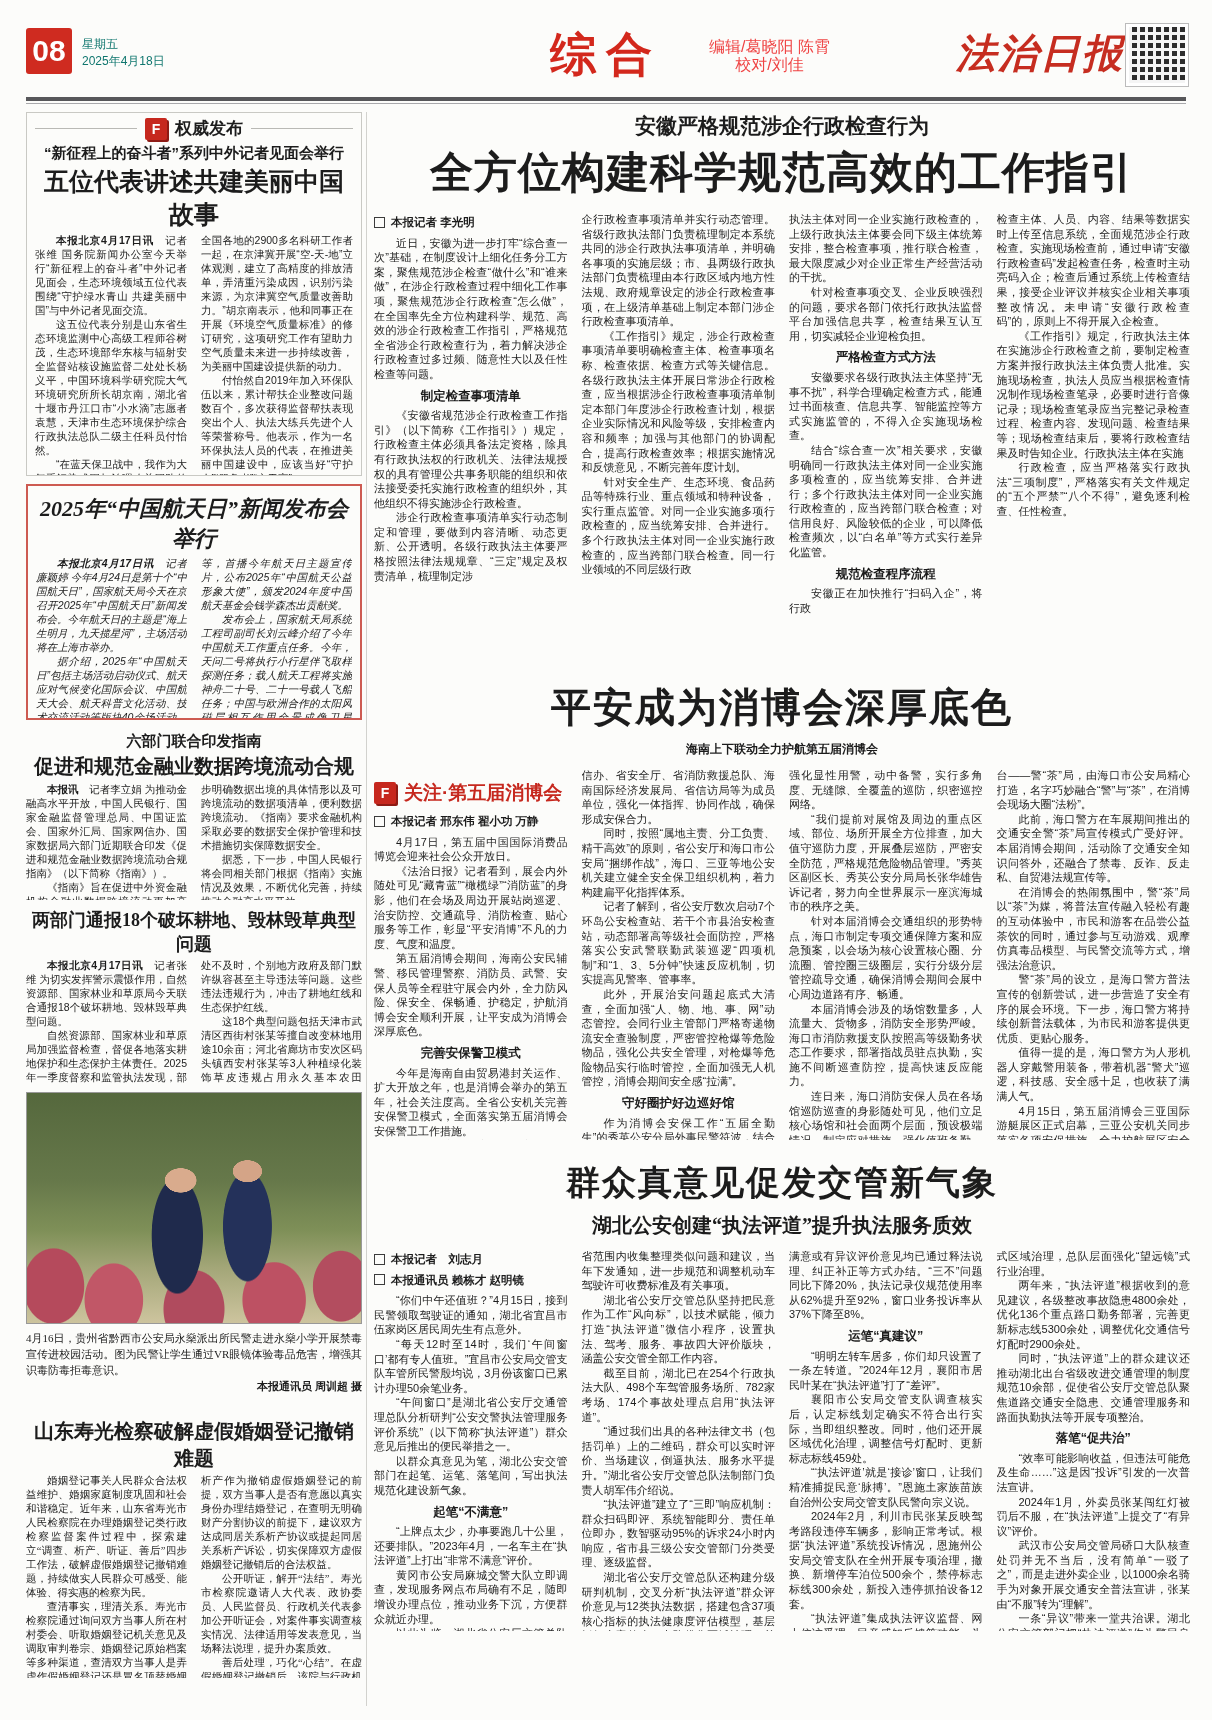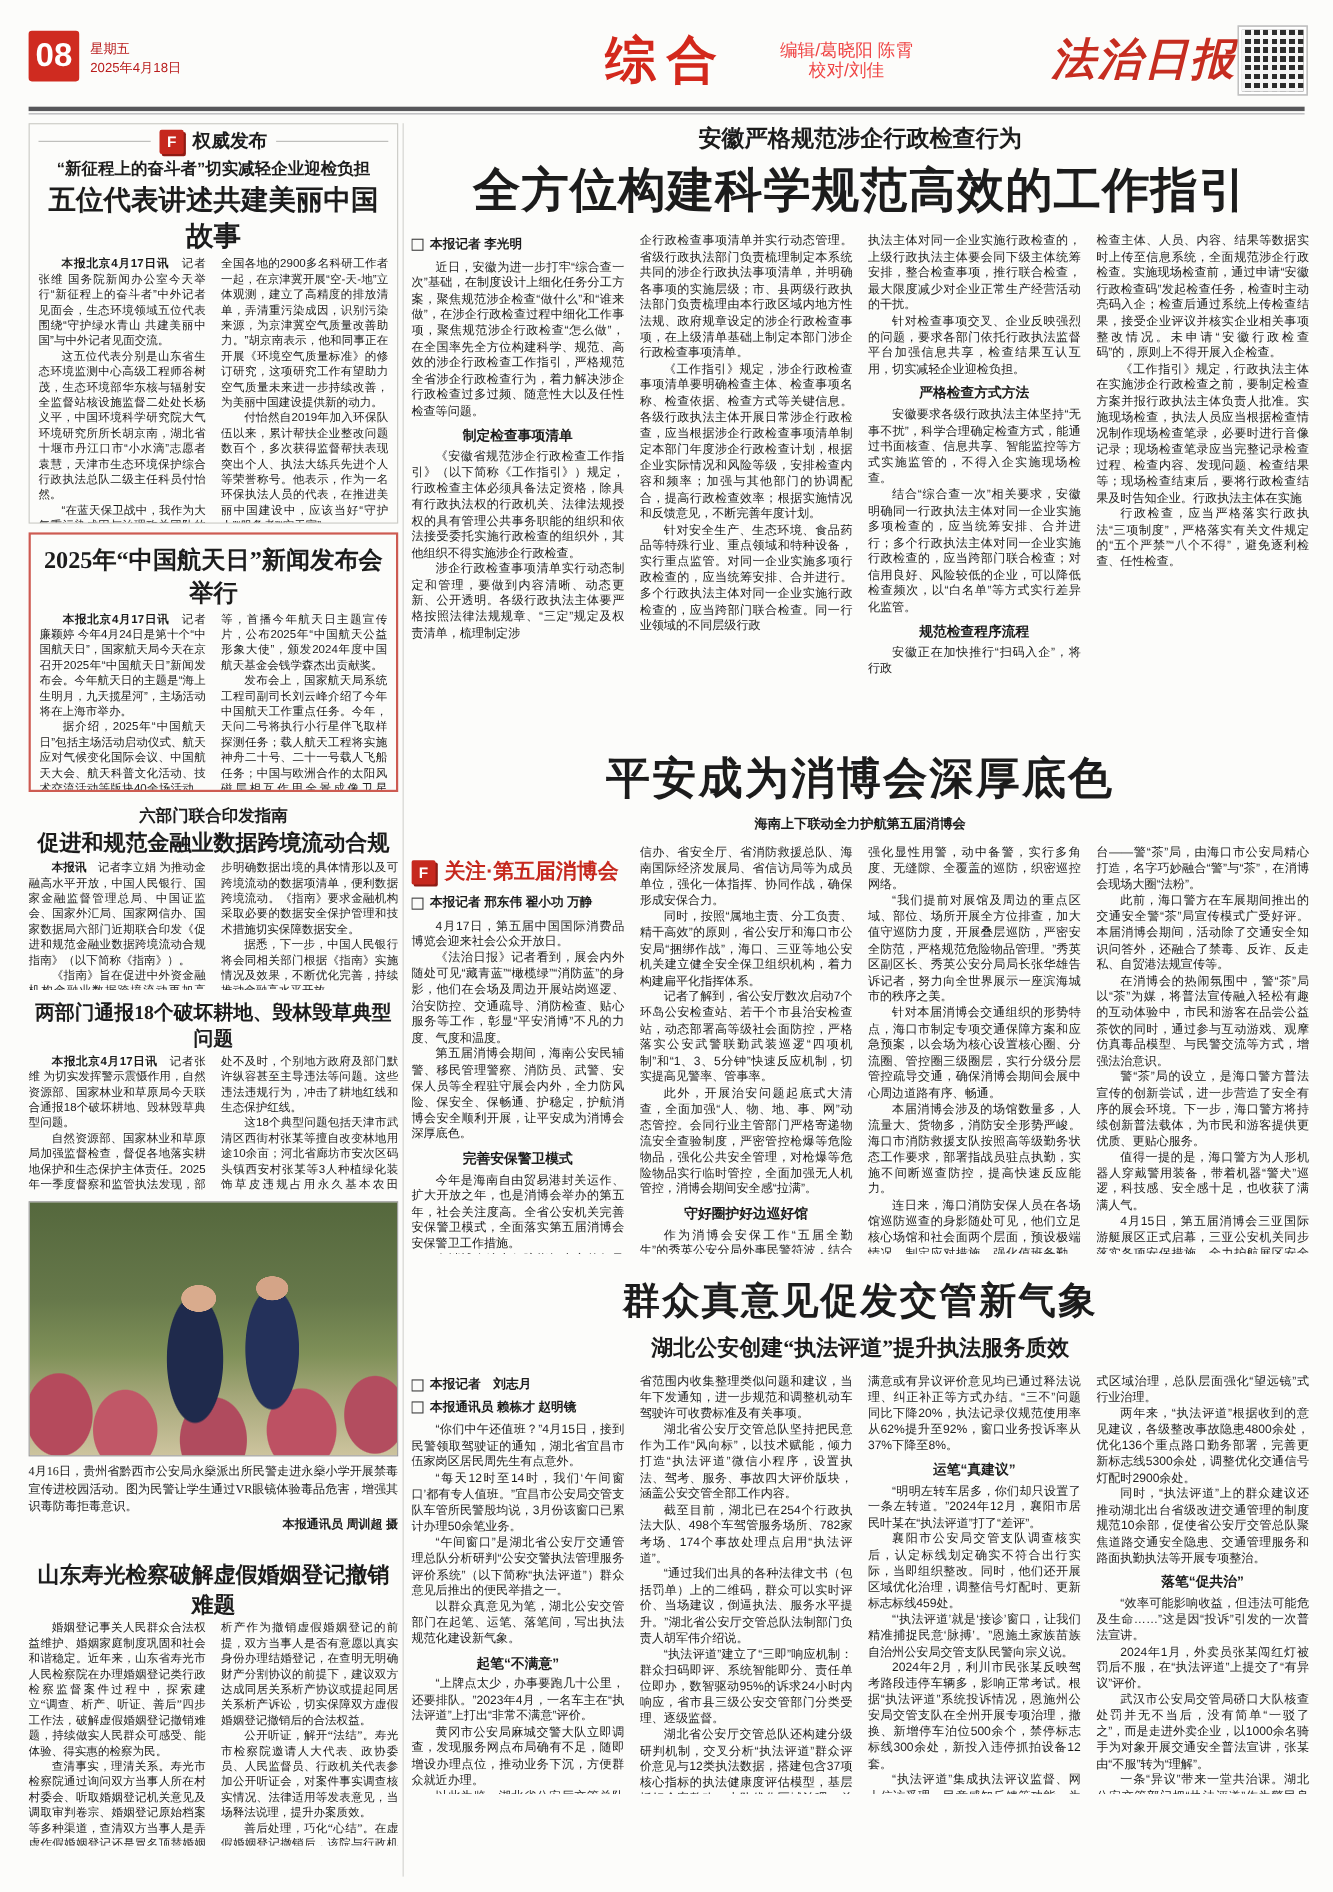--- a/index.html
+++ b/index.html
@@ -2,21 +2,21 @@
 <html><head>
 <meta charset="utf-8">
 <style>
   html,body{margin:0;padding:0;background:#e8e8e4;}
   .page{position:relative;width:1212px;height:1720px;margin:0 auto;background:#fcfcfa;
         font-family:"Liberation Sans","DejaVu Sans",sans-serif;color:#1c1c1c;overflow:hidden;}
   
   .hdr{position:absolute;left:0;top:0;width:1212px;height:96px;}
   .pagenum{position:absolute;left:26px;top:28px;width:46px;height:46px;background:#cf2b20;color:#fff;
            font-weight:bold;font-size:30px;display:flex;align-items:center;justify-content:center;border-radius:3px;}
-  .dateblk{position:absolute;left:82px;top:36px;font-size:12px;line-height:17px;color:#b91c1c;}
+  .dateblk{position:absolute;left:82px;top:36px;font-size:12px;line-height:17px;color:#0f766e;}
   .section-title{position:absolute;left:0;right:0;top:24px;text-align:center;color:#d3281c;
                  font-size:46px;font-weight:bold;letter-spacing:10px;font-family:"Liberation Sans",sans-serif;}
   .editors{position:absolute;right:382px;top:38px;text-align:center;font-size:16px;line-height:18px;color:#ef4444;}
   .masthead{position:absolute;right:88px;top:26px;font-family:"Liberation Serif","DejaVu Serif",serif;
             color:#c62d20;font-size:40px;font-weight:bold;font-style:italic;letter-spacing:2px;}
   .qr{position:absolute;right:24px;top:24px;width:56px;height:56px;background-color:#2d2d2d;border:3px solid #fff;outline:1px solid #bbb;
       background-image:repeating-linear-gradient(0deg,#f5f5f5 0 3px,transparent 3px 8px),
                        repeating-linear-gradient(90deg,#f5f5f5 0 3px,transparent 3px 8px);}
   .rule-double{position:absolute;left:26px;right:26px;top:97px;border-top:4px solid #57575a;border-bottom:1px solid #a9a9ac;height:2px;}
   .vrule{position:absolute;left:366px;top:112px;bottom:14px;width:1px;background:#d2d2ce;}
@@ -31,21 +31,21 @@
   .it-byline{font-weight:bold;display:flex;gap:6px;align-items:center;text-indent:0;margin:3px 0 6px;font-size:11.5px;}
   .bybox{width:9px;height:9px;border:1.4px solid #3c3c3c;flex:0 0 auto;}
   .tagline{display:flex;align-items:center;justify-content:center;gap:8px;font-weight:bold;font-size:17px;}
   .tagline:before,.tagline:after{content:"";flex:1;border-top:1px solid #b9b9b5;}
   .cube{width:22px;height:22px;background:#c6281e;color:#fff;font-weight:bold;font-size:14px;
         display:inline-flex;align-items:center;justify-content:center;border-radius:2px;box-shadow:2px 2px 0 #8e1b14;}
   
   .leftcol{position:absolute;left:26px;top:112px;width:336px;}
   .boxA{border:1px solid #c9c9c4;padding:6px 8px 4px;height:352px;overflow:hidden;}
   .boxA .tagline{margin:-2px 0 4px;}
-  .boxB{border:2.5px solid #cd5b52;padding:6px 8px 4px;height:222px;overflow:hidden;margin-top:8px;}
+  .boxB{border:2.5px solid #cd5b52;padding:6px 8px 4px;height:222px;overflow:hidden;margin-top:8px;font-style:italic;}
   .secC{height:172px;overflow:hidden;margin-top:8px;}
   .secD{height:178px;overflow:hidden;margin-top:6px;}
   .photo{margin-top:8px;height:230px;border:1px solid #999;
      background:
       radial-gradient(ellipse 26px 20px at 46% 38%,#d9ab8d 0 60%,transparent 62%),
       radial-gradient(ellipse 24px 18px at 66% 34%,#d4a487 0 60%,transparent 62%),
       radial-gradient(ellipse 42px 95px at 45% 62%,#1f2a4c 0 60%,transparent 62%),
       radial-gradient(ellipse 40px 90px at 66% 58%,#24315a 0 60%,transparent 62%),
       radial-gradient(ellipse 50px 62px at 8% 84%,#b54a5c 0 60%,transparent 62%),
       radial-gradient(ellipse 48px 60px at 26% 90%,#c15767 0 60%,transparent 62%),
@@ -95,21 +95,21 @@
   <div class="rule-double"></div>
   <div class="vrule"></div>
 
   <aside class="leftcol">
 
     <section class="boxA">
       <div class="tagline">
         <span class="cube">F</span>
         <span>权威发布</span>
       </div>
-      <div class="kicker">“新征程上的奋斗者”切实减轻企业迎检负担</div>
+      <div class="kicker">“新征程上的奋斗者”系列中外记者见面会举行</div>
       <h2 class="h-serif" style="font-size:25px;">五位代表讲述共建美丽中国故事</h2>
       <div class="cols" style="height:258px;">
         <div class="col">
             <div class="it-p"><b>本报北京4月17日讯　</b>记者张维 国务院新闻办公室今天举行“新征程上的奋斗者”中外记者见面会，生态环境领域五位代表围绕“守护绿水青山 共建美丽中国”与中外记者见面交流。</div>
             <div class="it-p">这五位代表分别是山东省生态环境监测中心高级工程师谷树茂，生态环境部华东核与辐射安全监督站核设施监督二处处长杨义平，中国环境科学研究院大气环境研究所所长胡京南，湖北省十堰市丹江口市“小水滴”志愿者袁慧，天津市生态环境保护综合行政执法总队二级主任科员付怡然。</div>
             <div class="it-p">“在蓝天保卫战中，我作为大气重污染成因与治理攻关团队的一分子，与来自</div>
           </div>
         <div class="col">
             <div class="it-cont">全国各地的2900多名科研工作者一起，在京津冀开展“空-天-地”立体观测，建立了高精度的排放清单，弄清重污染成因，识别污染来源，为京津冀空气质量改善助力。”胡京南表示，他和同事正在开展《环境空气质量标准》的修订研究，这项研究工作有望助力空气质量未来进一步持续改善，为美丽中国建设提供新的动力。</div>
             <div class="it-p">付怡然自2019年加入环保队伍以来，累计帮扶企业整改问题数百个，多次获得监督帮扶表现突出个人、执法大练兵先进个人等荣誉称号。他表示，作为一名环保执法人员的代表，在推进美丽中国建设中，应该当好“守护人”“服务者”“实干家”。</div>

